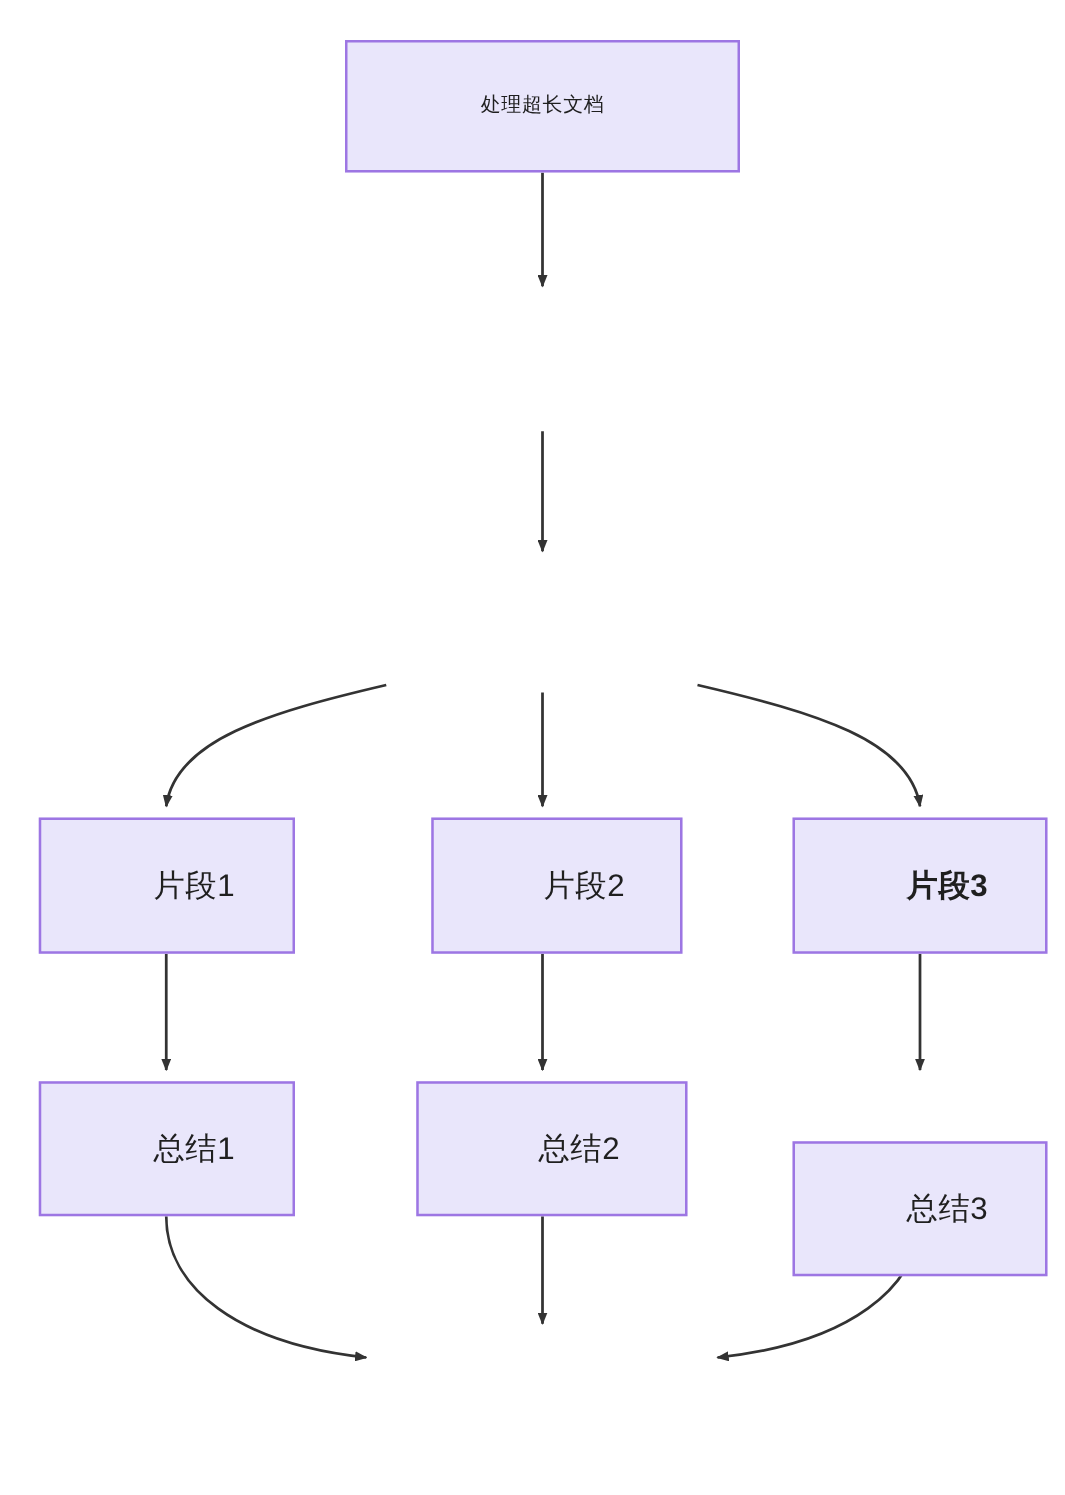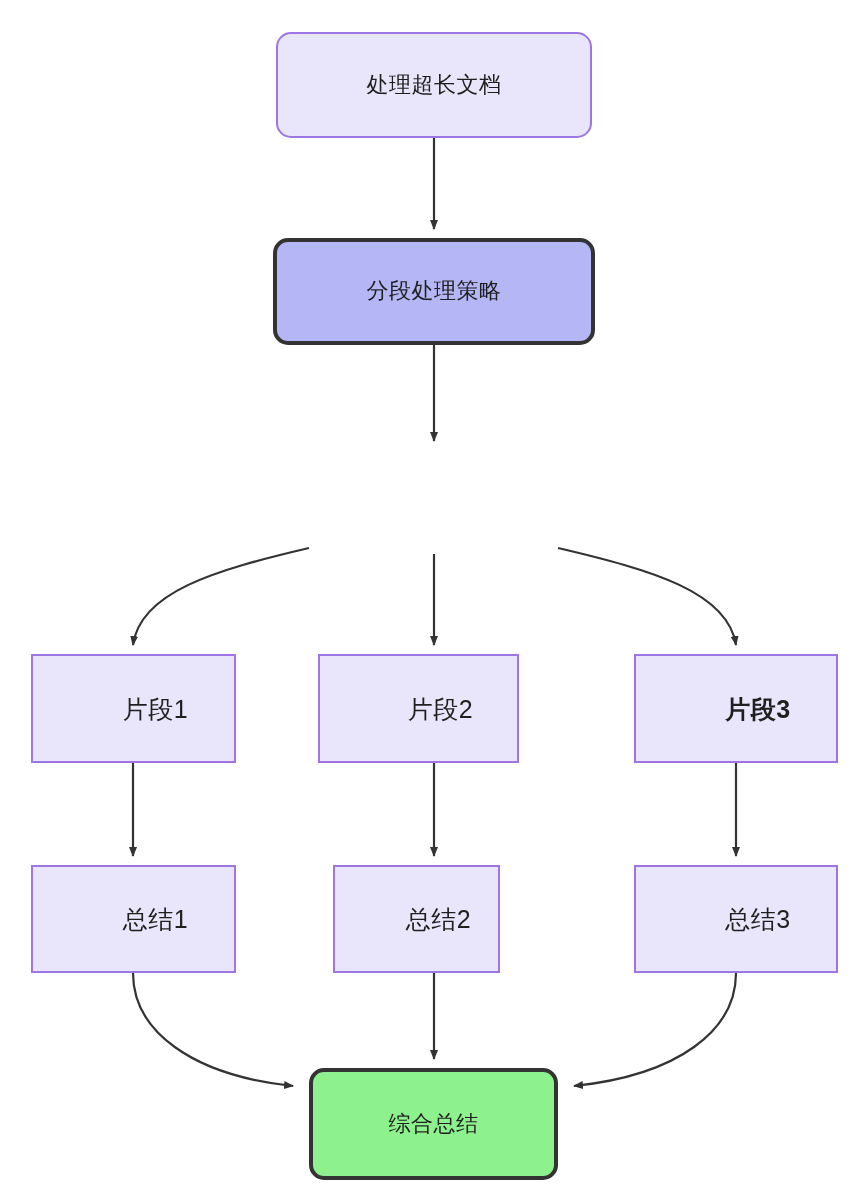--- a/index.html
+++ b/index.html
@@ -48,21 +48,21 @@
     border: 4px solid #333333;
   }
   .node-final {
     background: #8df28d;
     border: 4px solid #333333;
   }
   .node-label {
     display: block;
     white-space: nowrap;
   }
-  .fs-26 { font-size: 22px; border-radius: 15px; }
+  .fs-26 { font-size: 16px; }
   .fs-25 { font-size: 25px; padding-left: 44px; }
 </style>
 </head>
 <body>
 
 <div id="diagram">
 
   <svg id="edge-layer" viewBox="0 0 852 1196" width="852" height="1196" xmlns="http://www.w3.org/2000/svg">
     <defs>
       <marker id="arrowhead" markerWidth="10" markerHeight="8" refX="9" refY="4" orient="auto" markerUnits="userSpaceOnUse">
@@ -90,46 +90,40 @@
 
     <path d="M434,973 L434,1059" fill="none" stroke="#333333" stroke-width="2.2" marker-end="url(#arrowhead)"></path>
 
     <path d="M736,973 C736,1030 679,1075 574,1086" fill="none" stroke="#333333" stroke-width="2.2" marker-end="url(#arrowhead)"></path>
   </svg>
 
   <div class="node node-normal fs-26" style="left:276px; top:32px; width:316px; height:106px;">
     <span class="node-label">处理超长文档</span>
   </div>
 
-  <div class="node node-highlight fs-26" style="left:273px; top:238px; width:322px; height:107px;">
-    <span class="node-label">分段处理策略</span>
-  </div>
 
 
   <div class="node node-normal fs-25" style="left:31px; top:654px; width:205px; height:109px;">
     <span class="node-label">片段1</span>
   </div>
 
-  <div class="node node-normal fs-25" style="left:318px; top:654px; width:201px; height:109px;">
+  <div class="node node-normal fs-25" style="left:345px; top:654px; width:201px; height:109px;">
     <span class="node-label">片段2</span>
   </div>
 
   <div class="node node-normal fs-25" style="left:634px; top:654px; width:204px; height:109px;font-weight:bold;">
     <span class="node-label">片段3</span>
   </div>
 
   <div class="node node-normal fs-25" style="left:31px; top:865px; width:205px; height:108px;align-items:center;">
     <span class="node-label">总结1</span>
   </div>
 
-  <div class="node node-normal fs-25" style="left:333px; top:865px; width:167px; height:108px;">
+  <div class="node node-normal fs-25" style="left:333px; top:865px; width:217px; height:108px;">
     <span class="node-label">总结2</span>
   </div>
 
-  <div class="node node-normal fs-25" style="left:634px; top:865px; width:204px; height:108px;">
+  <div class="node node-normal fs-25" style="left:634px; top:913px; width:204px; height:108px;">
     <span class="node-label">总结3</span>
   </div>
 
-  <div class="node node-final fs-26" style="left:309px; top:1068px; width:249px; height:112px;">
-    <span class="node-label">综合总结</span>
-  </div>
 
 </div>
 
 </body></html>

